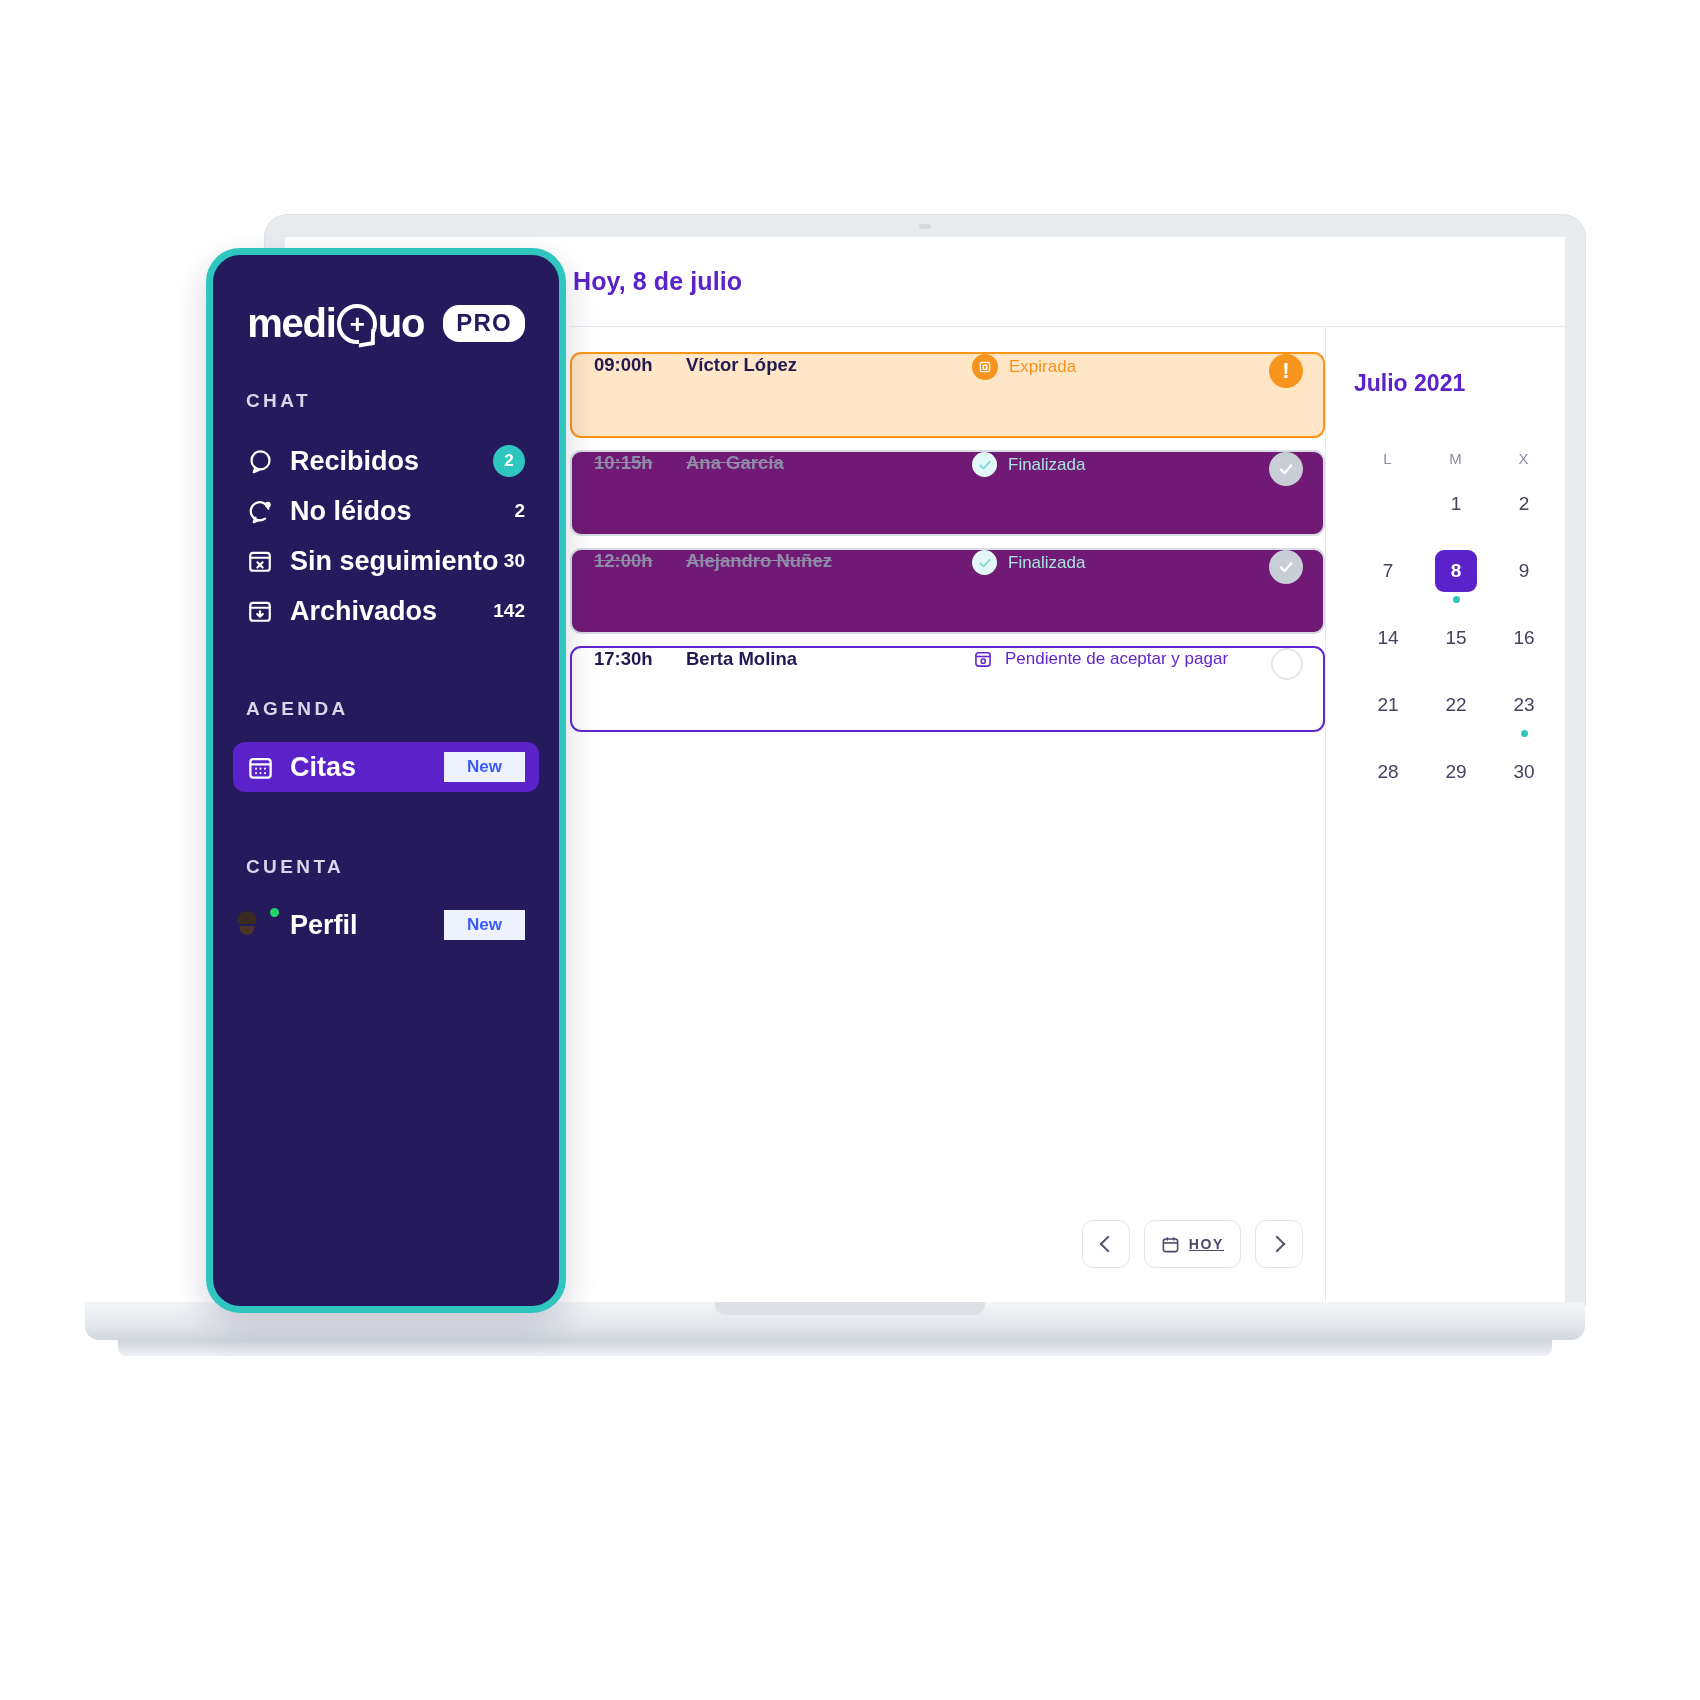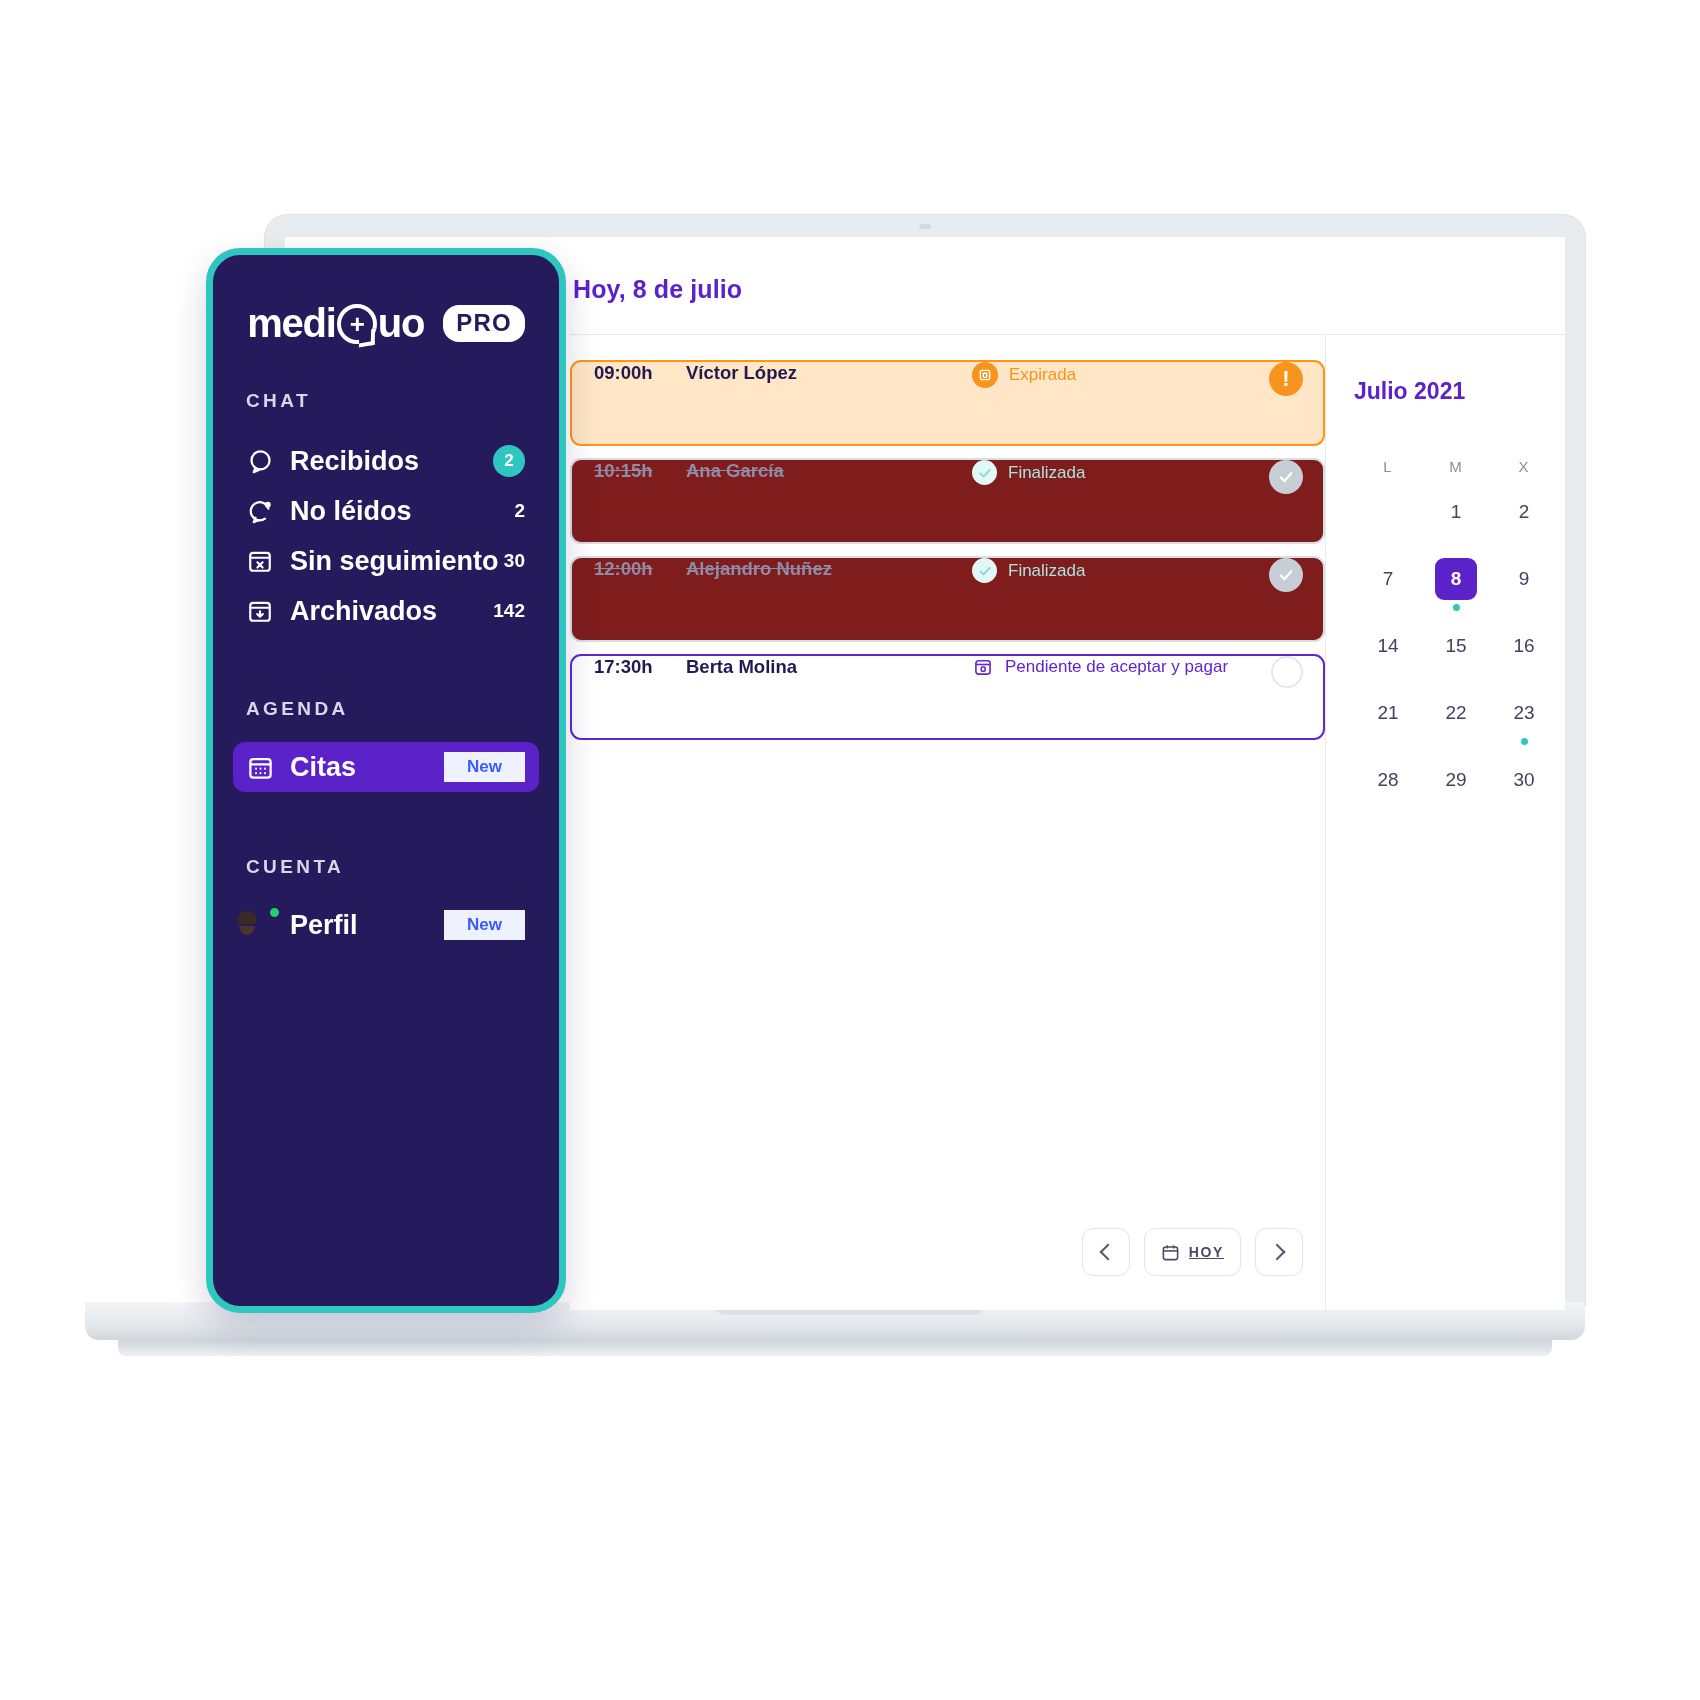--- a/index.html
+++ b/index.html
@@ -51,21 +51,21 @@
     position: absolute;
     left: 118px; top: 1340px;
     width: 1434px; height: 16px;
     background: linear-gradient(180deg,#cfd4da 0%,#eef1f4 100%);
     border-radius: 0 0 8px 8px;
   }
 
   
   .content {
     position: absolute;
-    left: 570px; top: 245px;
+    left: 570px; top: 237px;
     width: 995px; height: 1065px;
     background: #fff;
   }
   .topbar {
     height: 90px;
     border-bottom: 1px solid #e7e9ef;
     display: flex; align-items: center;
     padding-left: 0px;
   }
   .topbar-title {
@@ -96,21 +96,21 @@
   .appt .status {
     position: absolute; left: 400px;
     display: flex; align-items: center; gap: 11px;
     font-size: 17px;
   }
   .appt .endicon { position: absolute; right: 20px; display: flex; align-items: center; }
 
   .appt.expired { background: #ffe6c6; border-color: #ff9415; }
   .appt.expired .status { color: #f7941d; }
   .appt.done {
-    background: #7f1d1d; border-color: #d7dde2;
+    background: #701a75; border-color: #d7dde2;
   }
   .appt.done .time, .appt.done .name {
     color: #8e8aa8; text-decoration: line-through; font-weight: bold;
   }
   .appt.done .status { color: #a8e3e0; }
   .appt.pending { background: #ffffff; border-color: #6325cf; }
   .appt.pending .status { color: #6325cf; }
 
   
   .ic-exp {

